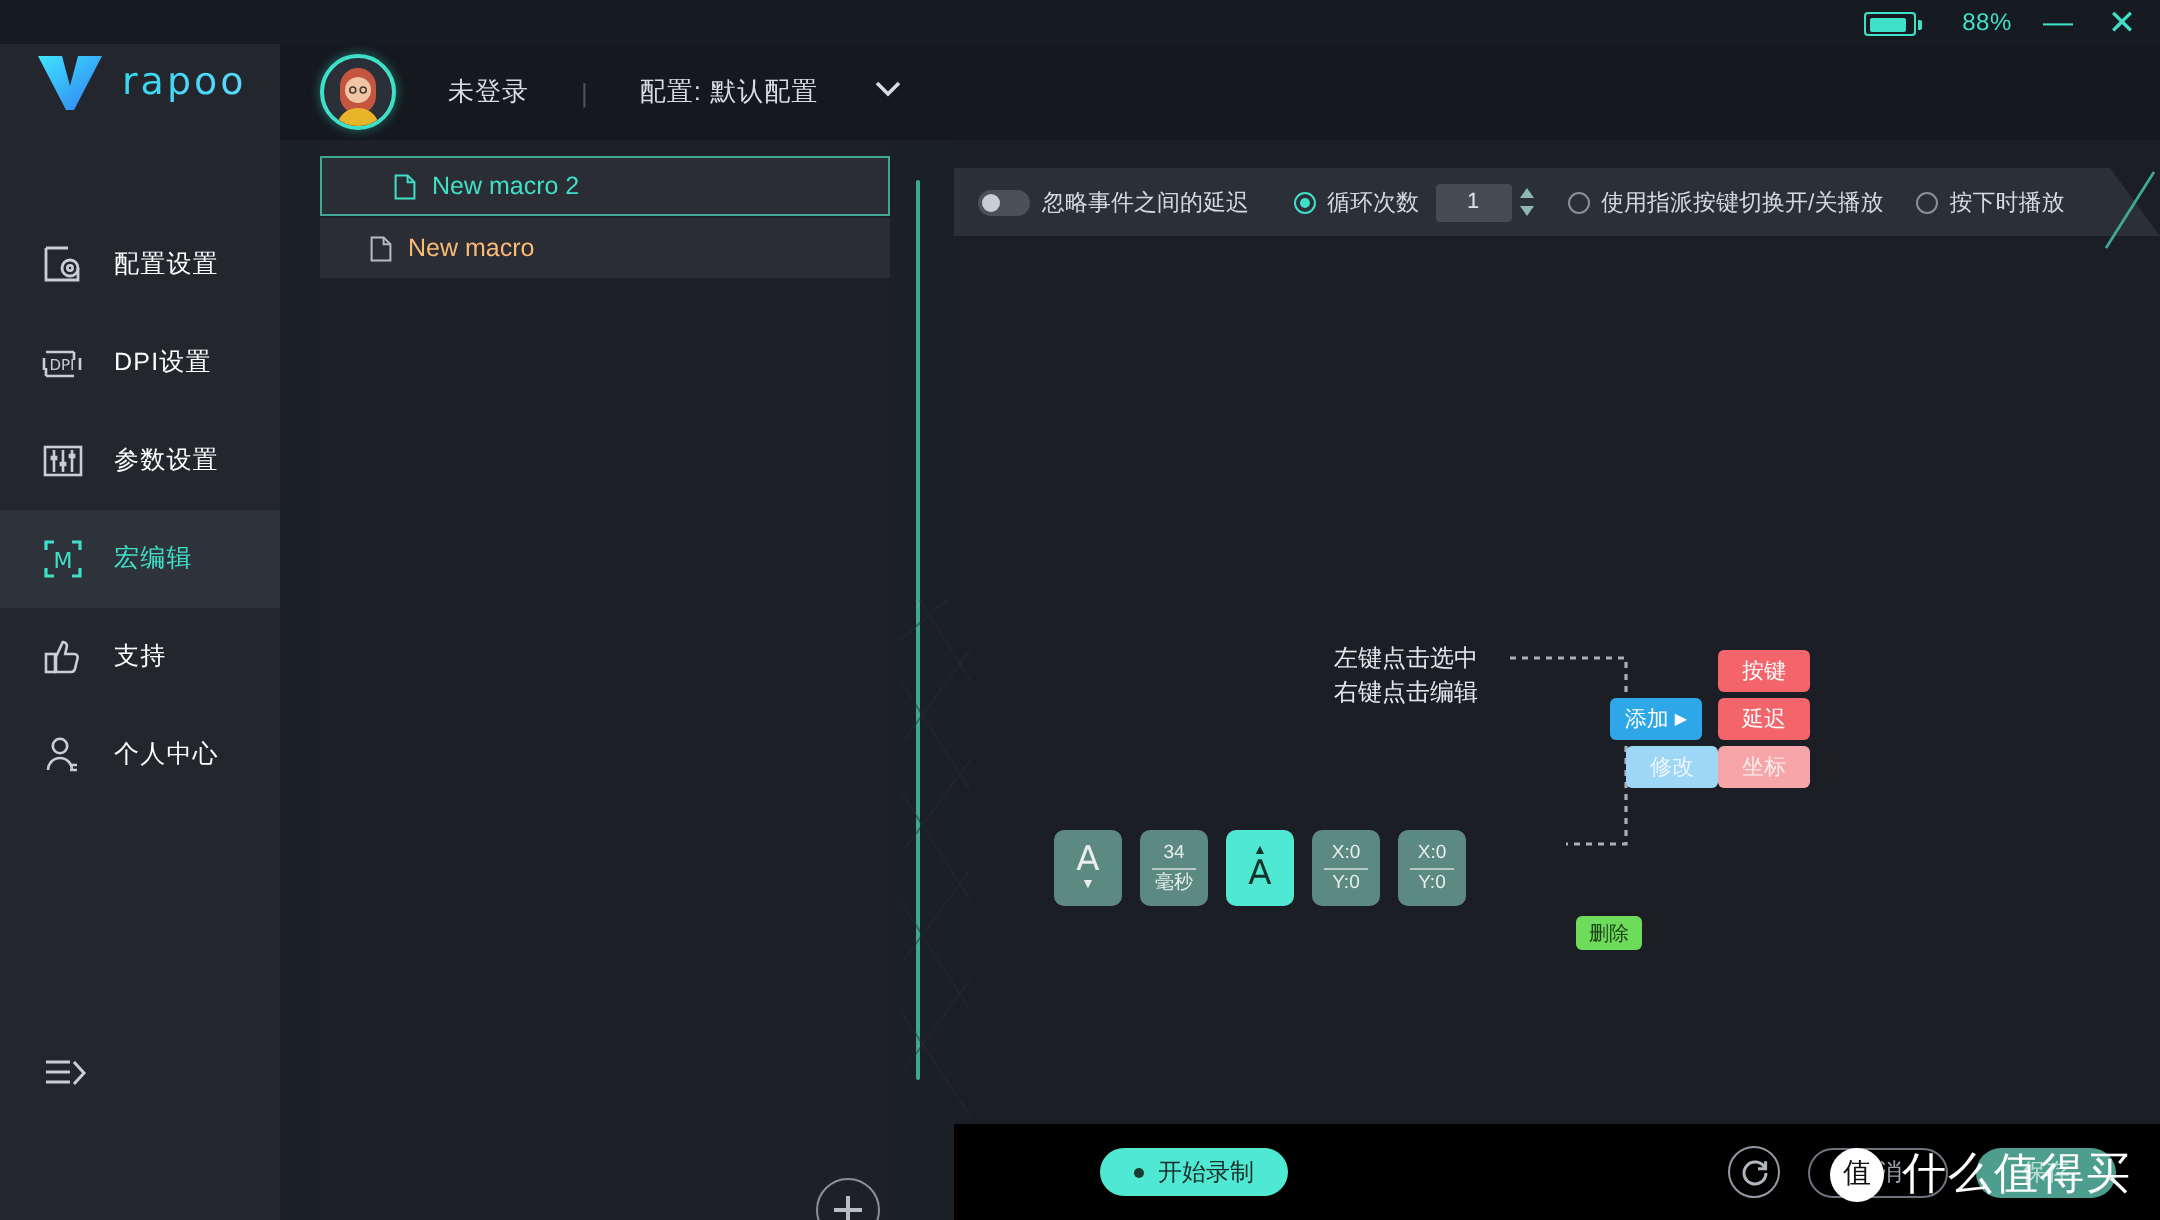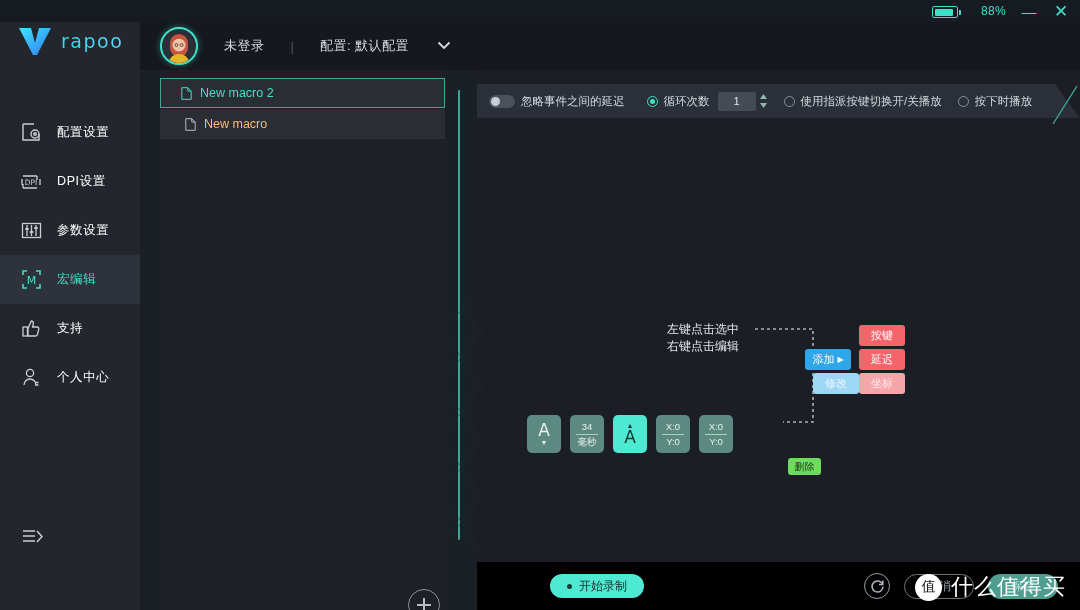--- a/index.html
+++ b/index.html
@@ -61,21 +61,21 @@
 
   
   .listpane{position:absolute;left:20px;top:48px;width:285px;height:540px;
             background:#1d2026;}
   .macro-row{display:flex;align-items:center;gap:8px;height:30px;
              padding-left:25px;cursor:pointer;box-sizing:border-box;
              background:#2a2d34;margin-bottom:1px;}
   .macro-row .mfile{width:11px;height:13px;}
   .macro-row span.lbl{font-size:12.5px;color:#fdba74;}
   .macro-row.sel{border:1px solid #3fa795;background:#2a2d34;
-                 height:30px;padding-left:20px;}
+                 height:30px;padding-left:36px;}
   .macro-row.sel span.lbl{color:#3fe0c8;}
   .addbtn{position:absolute;left:248px;top:519px;width:30px;height:30px;
           border:1.5px solid #8a9099;border-radius:50%;cursor:pointer;
           display:flex;align-items:center;justify-content:center;}
   .addbtn:before{content:"";position:absolute;width:14px;height:1.6px;background:#b8bec6;}
   .addbtn:after{content:"";position:absolute;width:1.6px;height:14px;background:#b8bec6;}
   .vscroll{position:absolute;left:318px;top:68px;width:2px;height:450px;
            background:#3fa795;border-radius:1px;cursor:pointer;}
 
   

